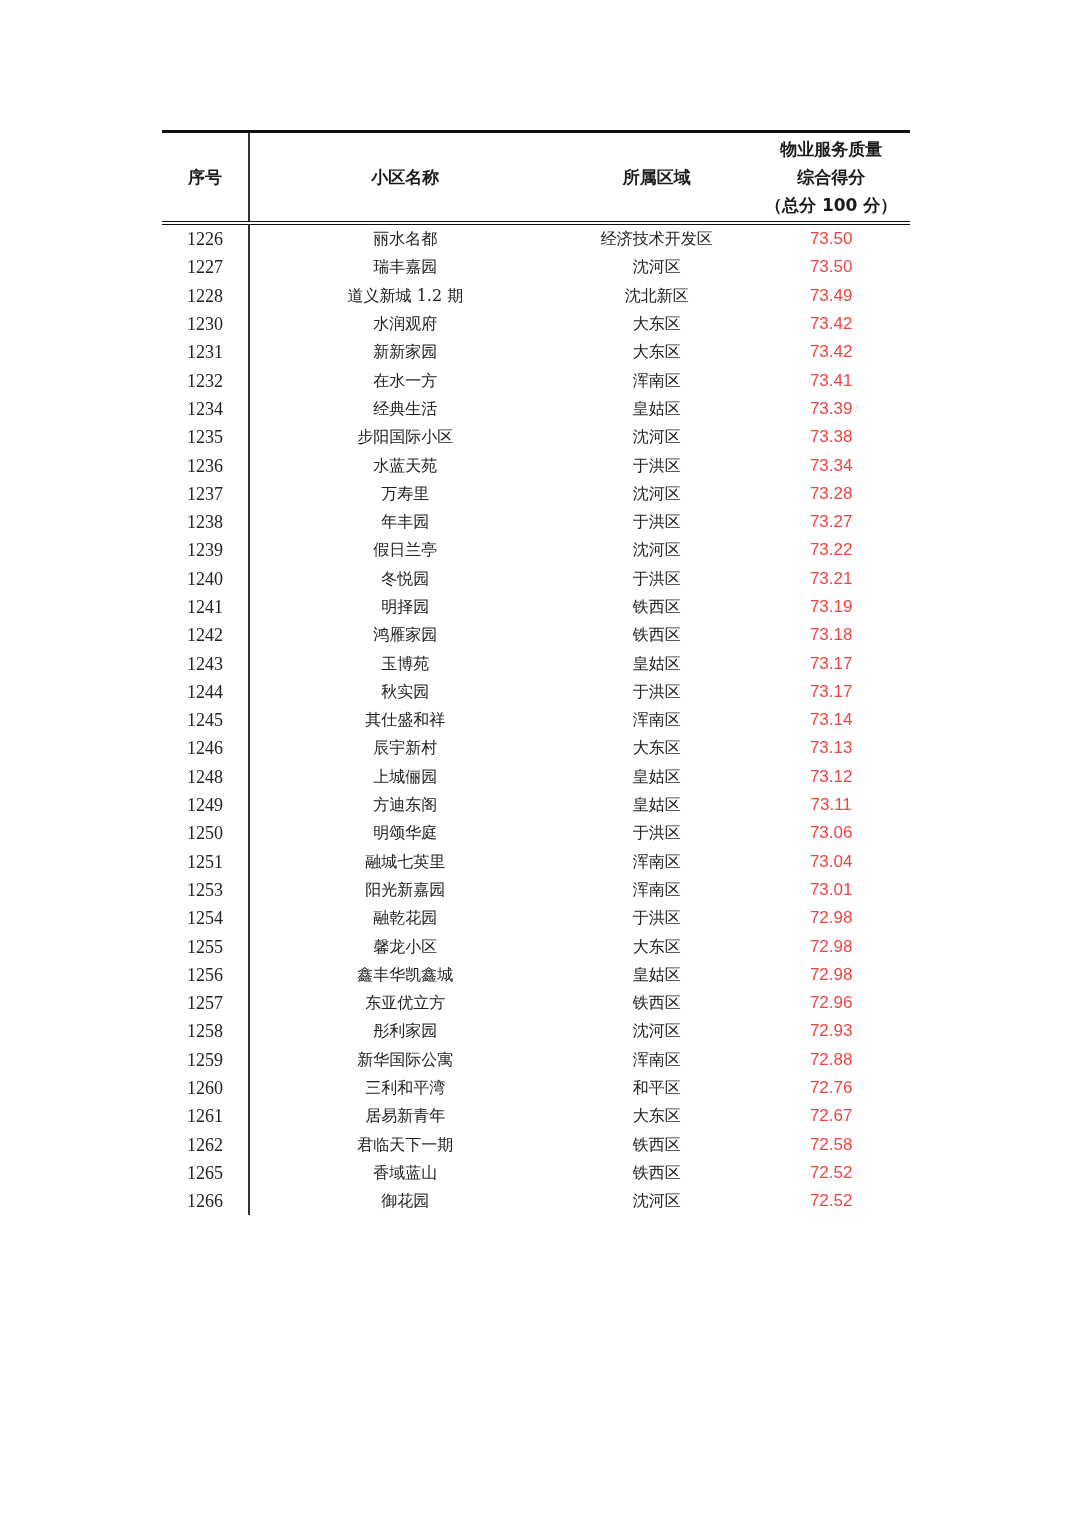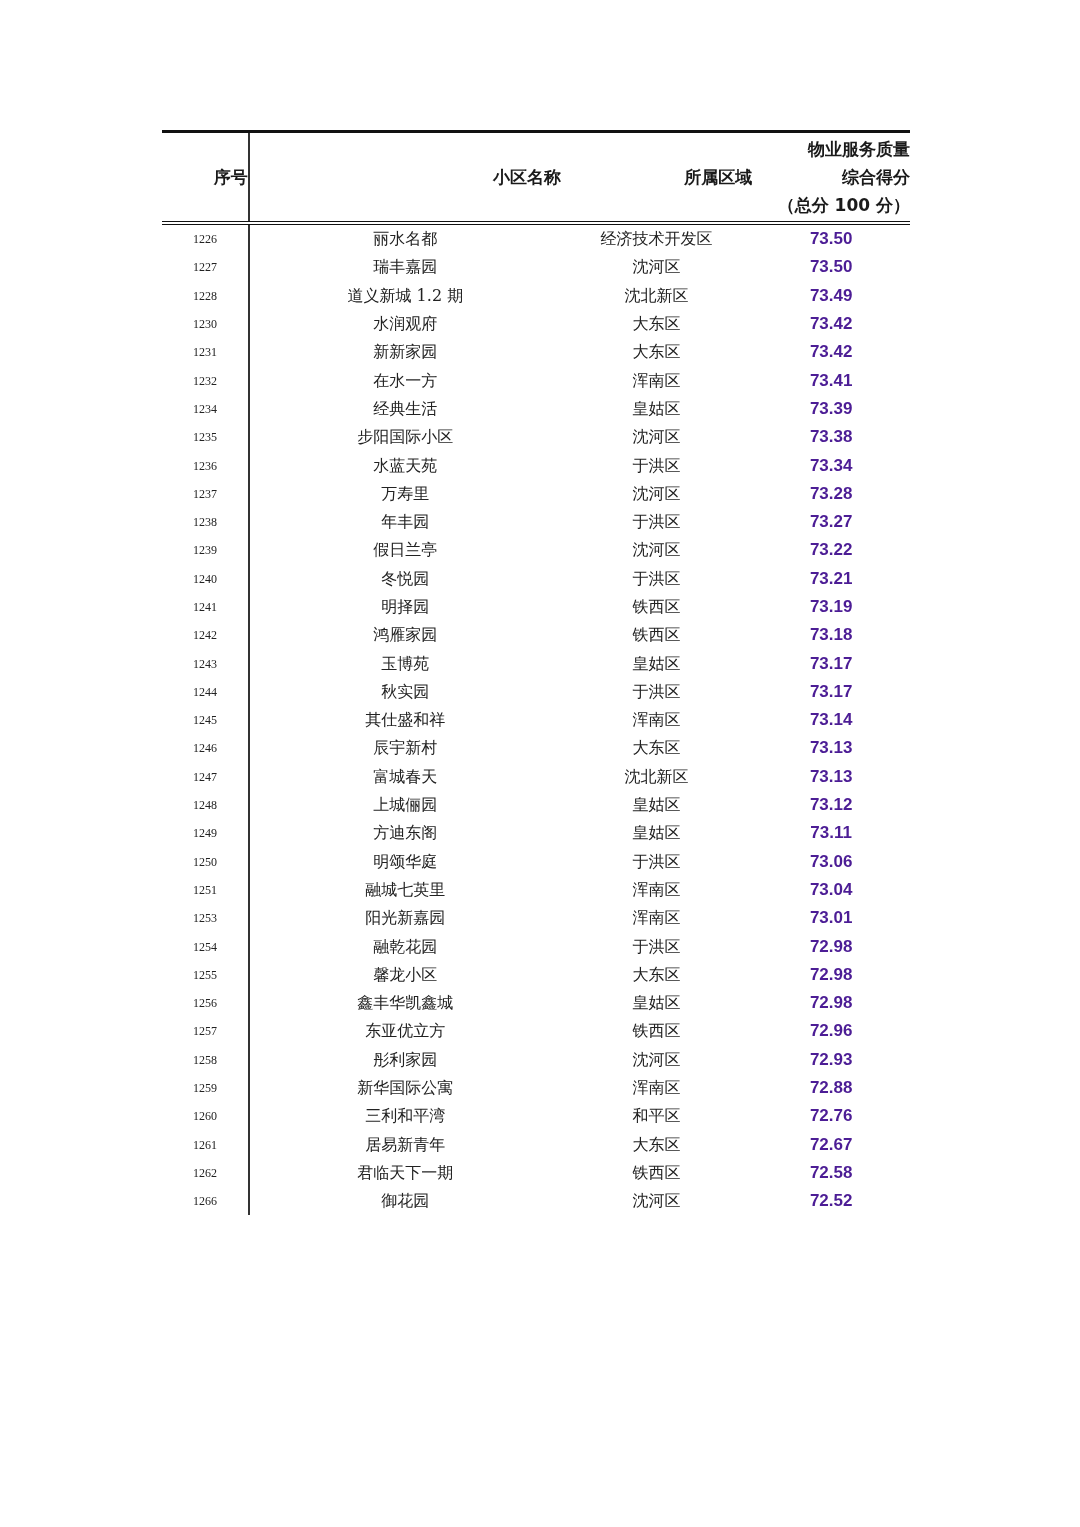--- a/index.html
+++ b/index.html
@@ -10,42 +10,42 @@
       top: 130px;
       width: 748px;
       border-collapse: collapse;
       color: #1a1a1a;
     }
     .page-table thead tr th {
       font-family: "DejaVu Sans", sans-serif;
       font-weight: bold;
       font-size: 17px;
       line-height: 28px;
-      text-align: right;
+      text-align: center;
       vertical-align: middle;
       padding: 2px 0 2px 0;
       border-top: 3px solid #111;
       border-bottom: 4px double #111;
       height: 82px;
     }
     .page-table td {
       height: 28.3px;
       padding: 0;
       text-align: center;
       vertical-align: middle;
       font-size: 17px;
       line-height: 28px;
     }
     .col-idx { width: 86px; border-right: 2px solid #333; }
     .col-name { width: 312px; }
     .col-area { width: 192px; }
     .col-score { width: 158px; }
-    td.col-idx { font-family: "Liberation Serif", serif; font-size: 12px; color: #222; }
+    td.col-idx { font-family: "Liberation Serif", serif; font-size: 18px; color: #222; }
     td.col-name, td.col-area { font-family: "DejaVu Serif", serif; font-size: 16px; color: #222; }
-    td.col-score { font-family: "Liberation Sans", sans-serif; font-weight: bold; font-size: 17px; color: #4c1d95; }
+    td.col-score { font-family: "Liberation Sans", sans-serif; font-weight: normal; font-size: 17px; color: #ef4444; }
     th.col-score { line-height: 28px; }
     .score-line { display: block; }
   </style>
 </head>
 <body>
 
 <table class="page-table">
   <thead>
     <tr>
       <th class="col-idx">序号</th>
@@ -167,26 +167,20 @@
         <td class="col-area">浑南区</td>
         <td class="col-score">73.14</td>
       </tr>
       <tr>
         <td class="col-idx">1246</td>
         <td class="col-name">辰宇新村</td>
         <td class="col-area">大东区</td>
         <td class="col-score">73.13</td>
       </tr>
       <tr>
-        <td class="col-idx">1247</td>
-        <td class="col-name">富城春天</td>
-        <td class="col-area">沈北新区</td>
-        <td class="col-score">73.13</td>
-      </tr>
-      <tr>
         <td class="col-idx">1248</td>
         <td class="col-name">上城俪园</td>
         <td class="col-area">皇姑区</td>
         <td class="col-score">73.12</td>
       </tr>
       <tr>
         <td class="col-idx">1249</td>
         <td class="col-name">方迪东阁</td>
         <td class="col-area">皇姑区</td>
         <td class="col-score">73.11</td>
@@ -257,19 +251,25 @@
         <td class="col-area">大东区</td>
         <td class="col-score">72.67</td>
       </tr>
       <tr>
         <td class="col-idx">1262</td>
         <td class="col-name">君临天下一期</td>
         <td class="col-area">铁西区</td>
         <td class="col-score">72.58</td>
       </tr>
       <tr>
+        <td class="col-idx">1265</td>
+        <td class="col-name">香域蓝山</td>
+        <td class="col-area">铁西区</td>
+        <td class="col-score">72.52</td>
+      </tr>
+      <tr>
         <td class="col-idx">1266</td>
         <td class="col-name">御花园</td>
         <td class="col-area">沈河区</td>
         <td class="col-score">72.52</td>
       </tr>
     </tbody>
 </table>
 
 </body></html>

